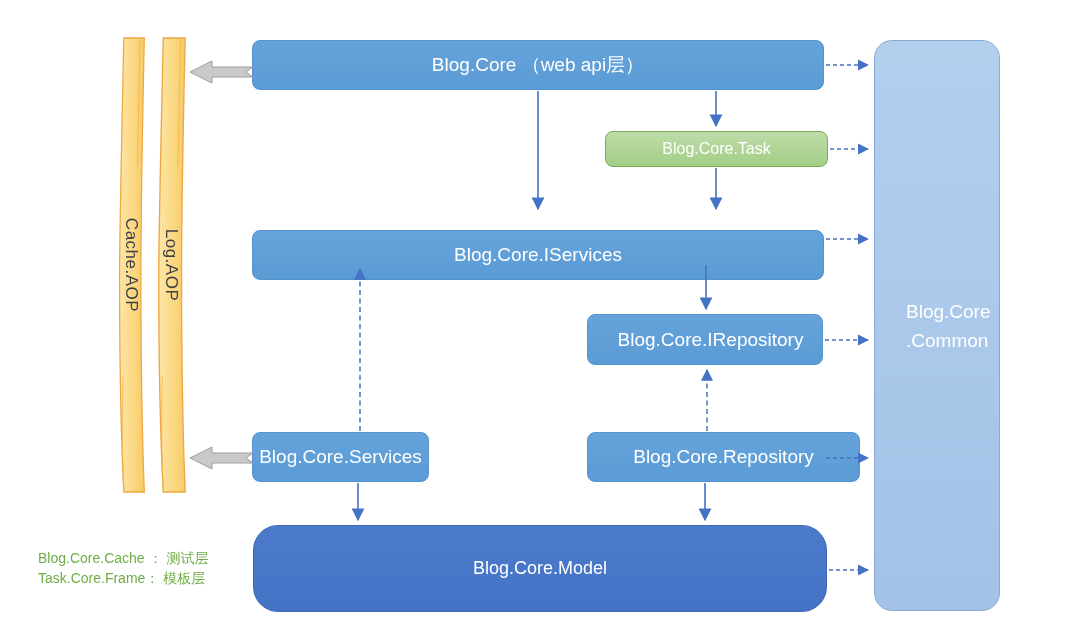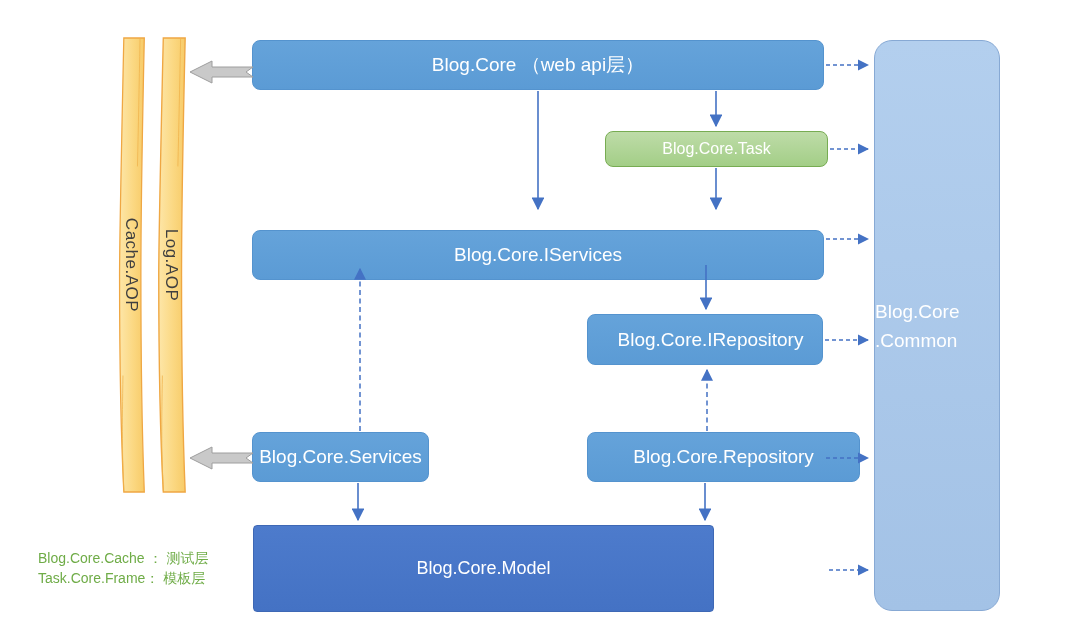--- a/index.html
+++ b/index.html
@@ -19,30 +19,30 @@
   .node-iservices{left:252px;top:214px;width:572px;height:50px;margin-top:16px;}
   .node-irepository{left:587px;top:314px;width:236px;height:51px;padding-left:11px;}
   .node-services{left:252px;top:432px;width:177px;height:50px;}
   .node-repository{left:587px;top:432px;width:273px;height:50px;}
   .node-task{
     left:605px;top:131px;width:223px;height:36px;
     background:linear-gradient(#bedca8,#A3CE87);
     border:1.5px solid #77ac52;border-radius:8px;font-size:16px;
   }
   .node-model{
-    left:253px;top:525px;width:461px;height:87px;
+    left:253px;top:525px;width:574px;height:87px;
     background:linear-gradient(#4d7bcc,#4472C4);
-    border:1px solid #3e68b5;border-radius:4px;font-size:18px;
+    border:1px solid #3e68b5;border-radius:25px;font-size:18px;
   }
   .node-common{
     left:874px;top:40px;width:126px;height:571px;
     background:linear-gradient(#b3cfee,#a3c2e6);
     border:1px solid #87a9d4;border-radius:18px;
     font-size:19px;line-height:29px;justify-content:flex-start;
-    padding-left:0;text-align:left;
+    padding-left:31px;text-align:left;
   }
   .common-text{display:block;}
   .ribbon{position:absolute;z-index:1;}
   .ribbon-cache{left:117px;top:37px;width:29px;height:456px;}
   .ribbon-log{left:156px;top:37px;width:31px;height:456px;}
   .ribbon svg{display:block;width:100%;height:100%;}
   .ribbon-label{
     position:absolute;inset:0;display:flex;align-items:center;justify-content:center;
   }
   .ribbon-label span{

